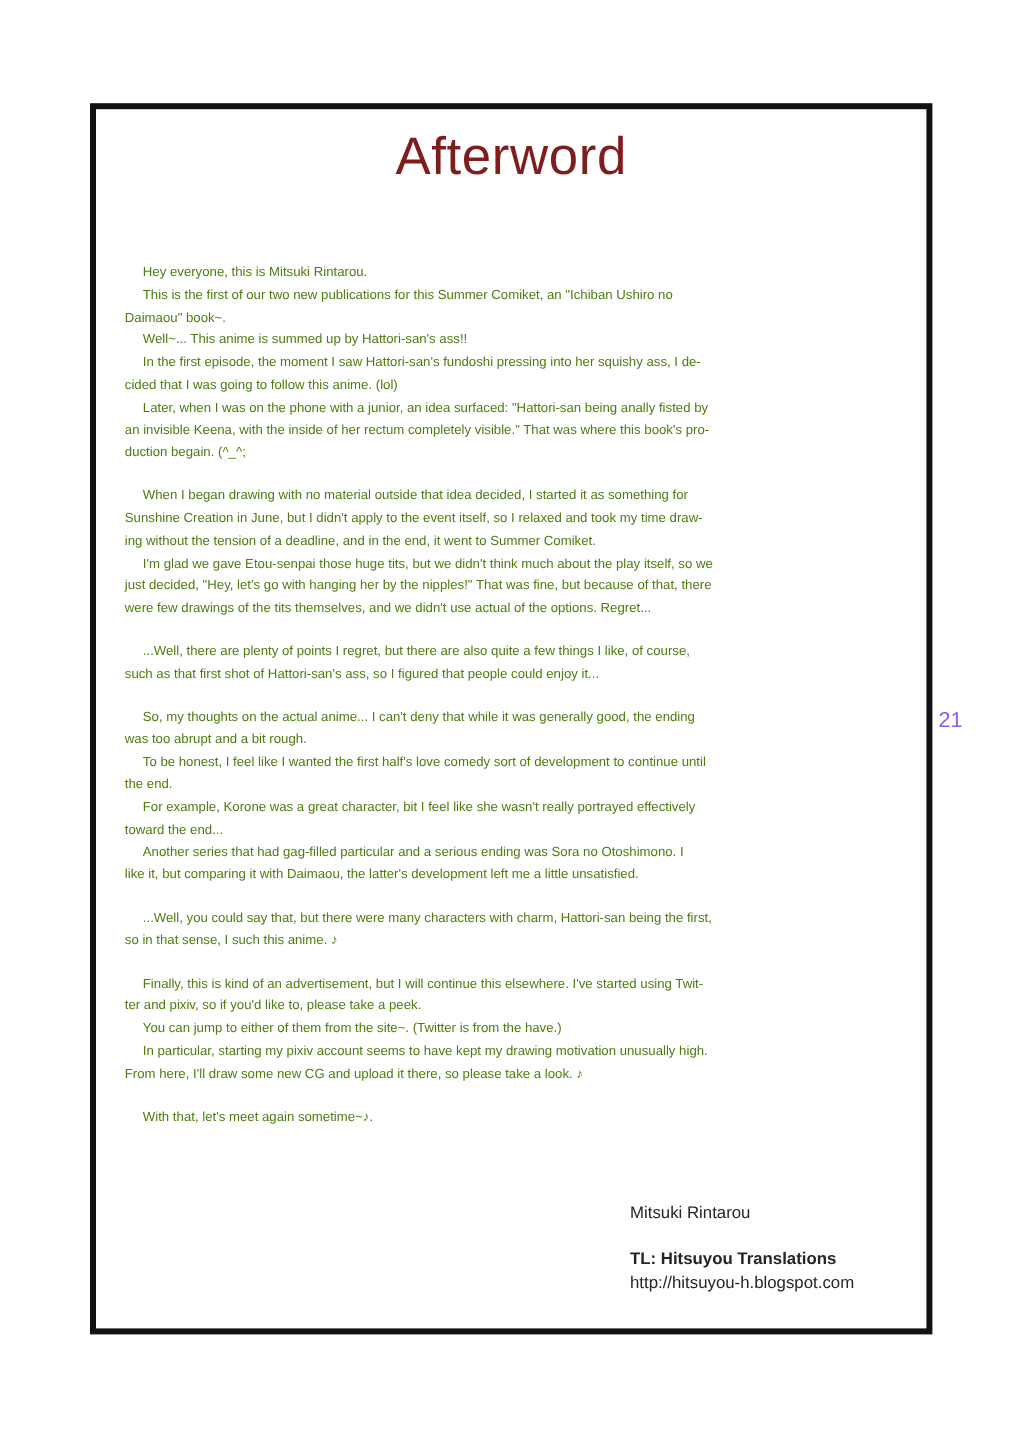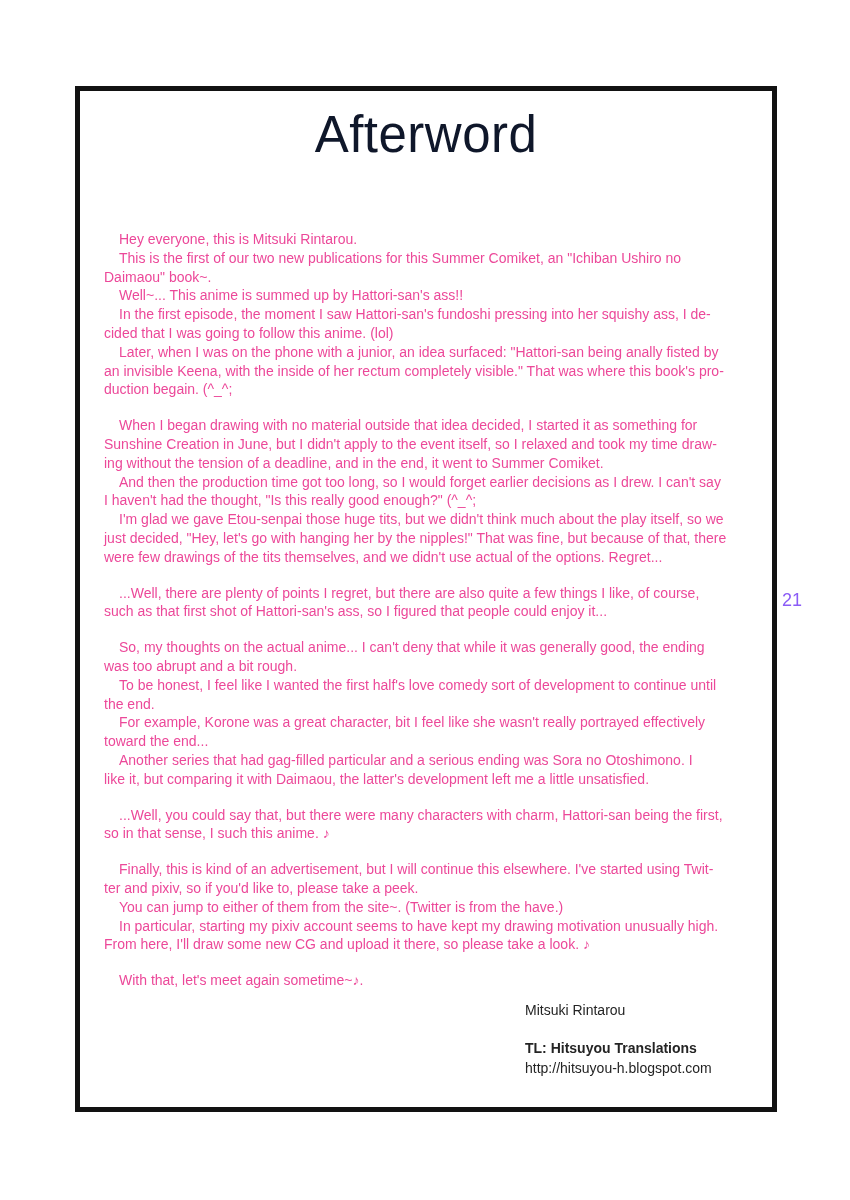--- a/index.html
+++ b/index.html
@@ -24,34 +24,34 @@
     border: 5px solid #121212;
     background: #ffffff;
   }
   .title {
     position: absolute;
     top: 16px;
     left: 0;
     width: 100%;
     margin: 0;
     text-align: center;
-    font-size: 51px;
+    font-size: 44px;
     font-weight: 400;
     letter-spacing: 0.5px;
     line-height: 1.1;
-    color: #0f172a;
+    color: #7f1d1d;
   }
   .body-text {
     position: absolute;
     left: 24px;
-    top: 139px;
+    top: 127px;
     width: 666px;
-    font-size: 14px;
+    font-size: 11px;
     line-height: 18.8px;
-    color: #ec4899;
+    color: #4d7c0f;
   }
   .para {
     margin: 0;
   }
   .para.gap {
     margin-top: 17px;
   }
   .line {
     display: block;
   }
@@ -104,24 +104,20 @@
           <span class="line first">Later, when I was on the phone with a junior, an idea surfaced: "Hattori-san being anally fisted by</span>
           <span class="line">an invisible Keena, with the inside of her rectum completely visible." That was where this book's pro-</span>
           <span class="line">duction begain. (^_^;</span>
         </p>
         <p class="para gap">
           <span class="line first">When I began drawing with no material outside that idea decided, I started it as something for</span>
           <span class="line">Sunshine Creation in June, but I didn't apply to the event itself, so I relaxed and took my time draw-</span>
           <span class="line">ing without the tension of a deadline, and in the end, it went to Summer Comiket.</span>
         </p>
         <p class="para">
-          <span class="line first">And then the production time got too long, so I would forget earlier decisions as I drew. I can't say</span>
-          <span class="line">I haven't had the thought, "Is this really good enough?" (^_^;</span>
-        </p>
-        <p class="para">
           <span class="line first">I'm glad we gave Etou-senpai those huge tits, but we didn't think much about the play itself, so we</span>
           <span class="line">just decided, "Hey, let's go with hanging her by the nipples!" That was fine, but because of that, there</span>
           <span class="line">were few drawings of the tits themselves, and we didn't use actual of the options. Regret...</span>
         </p>
         <p class="para gap">
           <span class="line first">...Well, there are plenty of points I regret, but there are also quite a few things I like, of course,</span>
           <span class="line">such as that first shot of Hattori-san's ass, so I figured that people could enjoy it...</span>
         </p>
         <p class="para gap">
           <span class="line first">So, my thoughts on the actual anime... I can't deny that while it was generally good, the ending</span>

